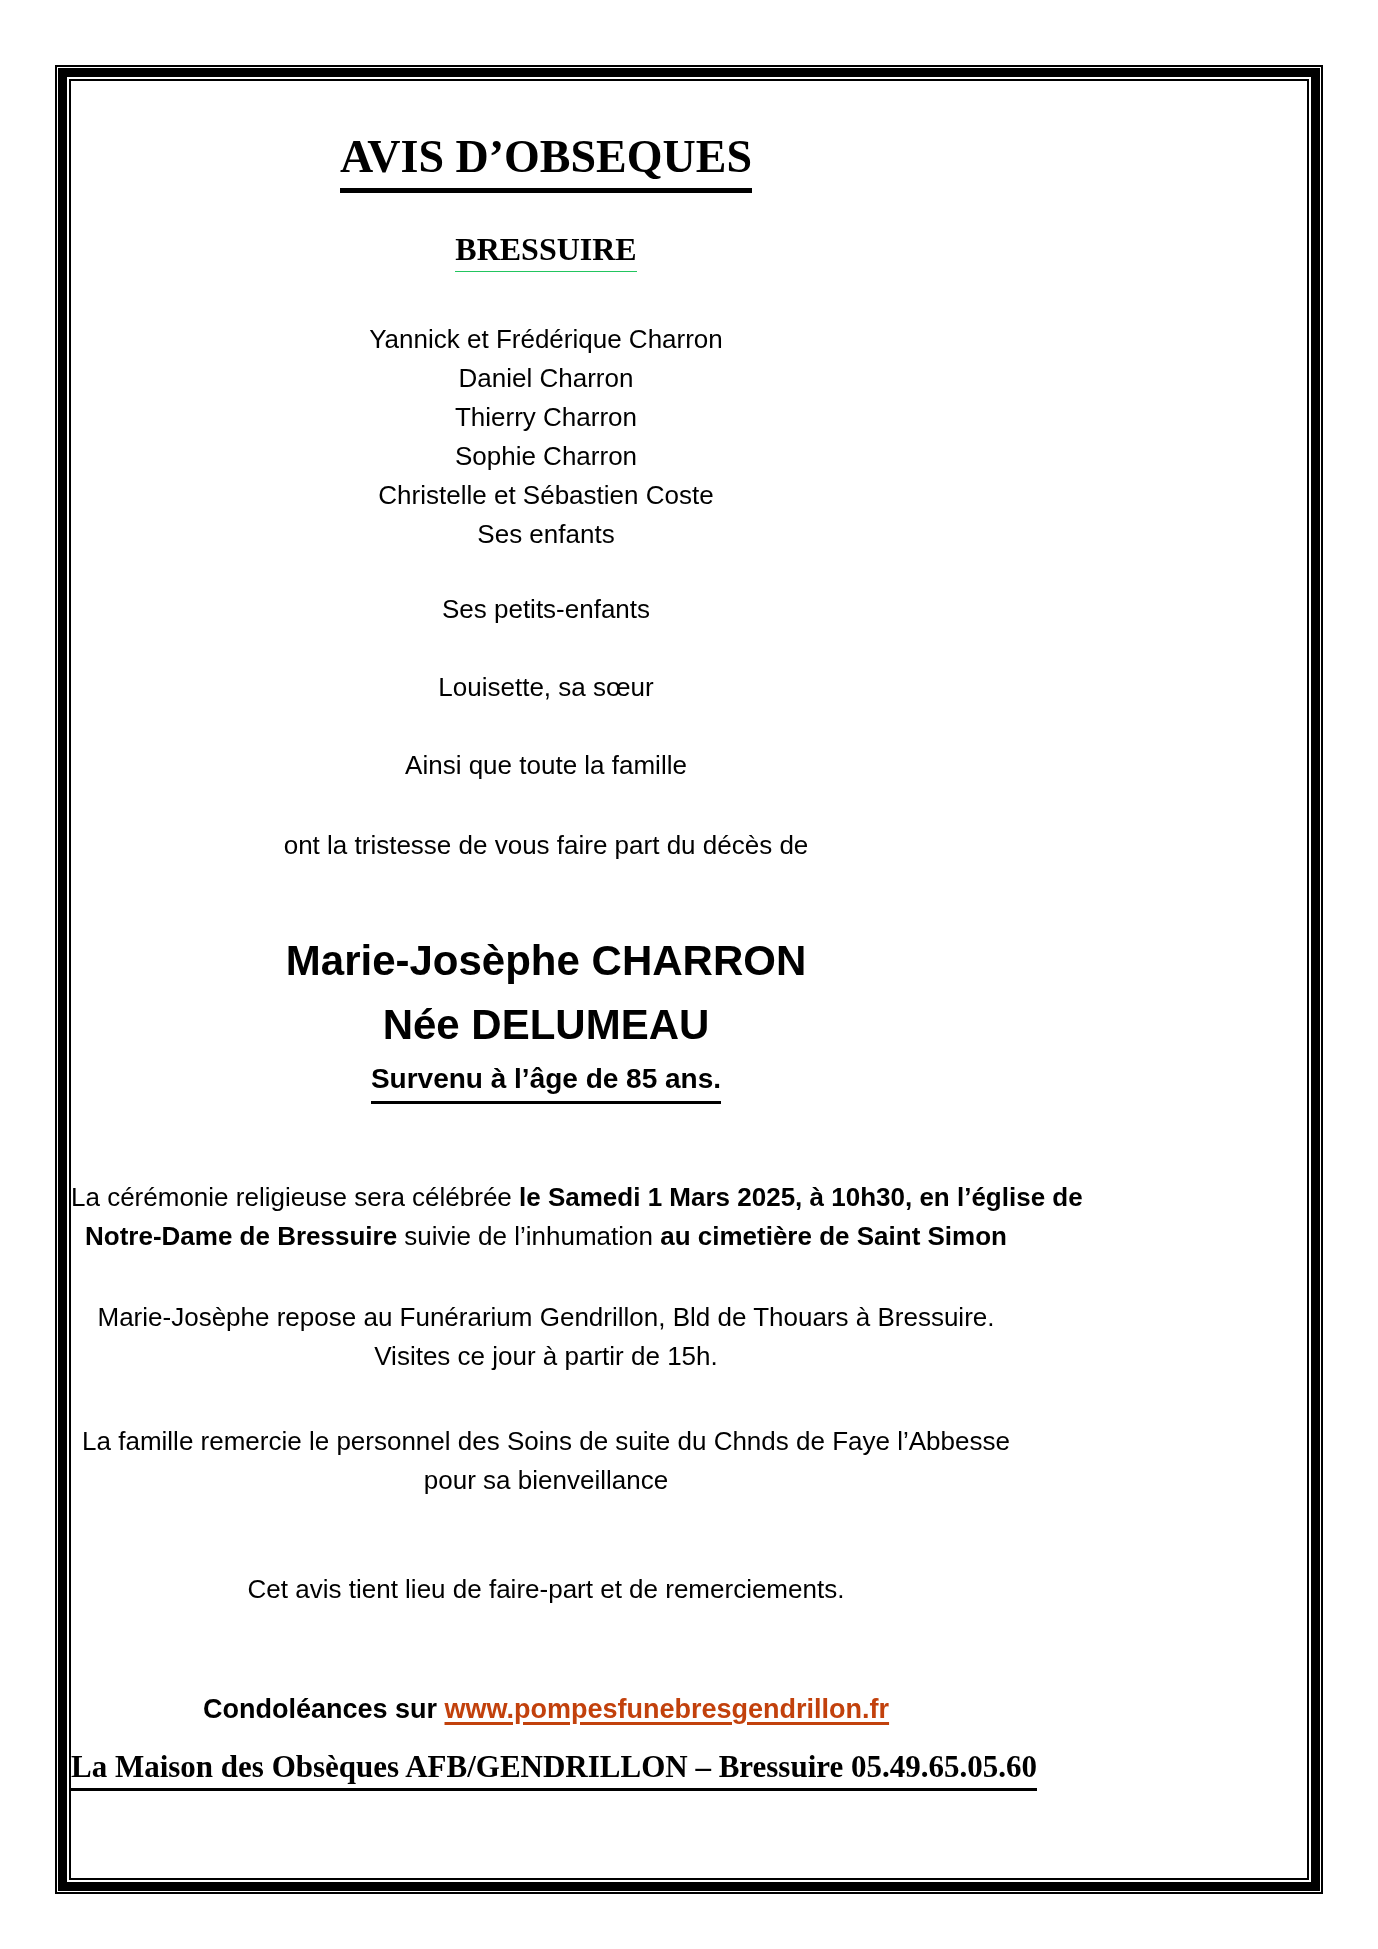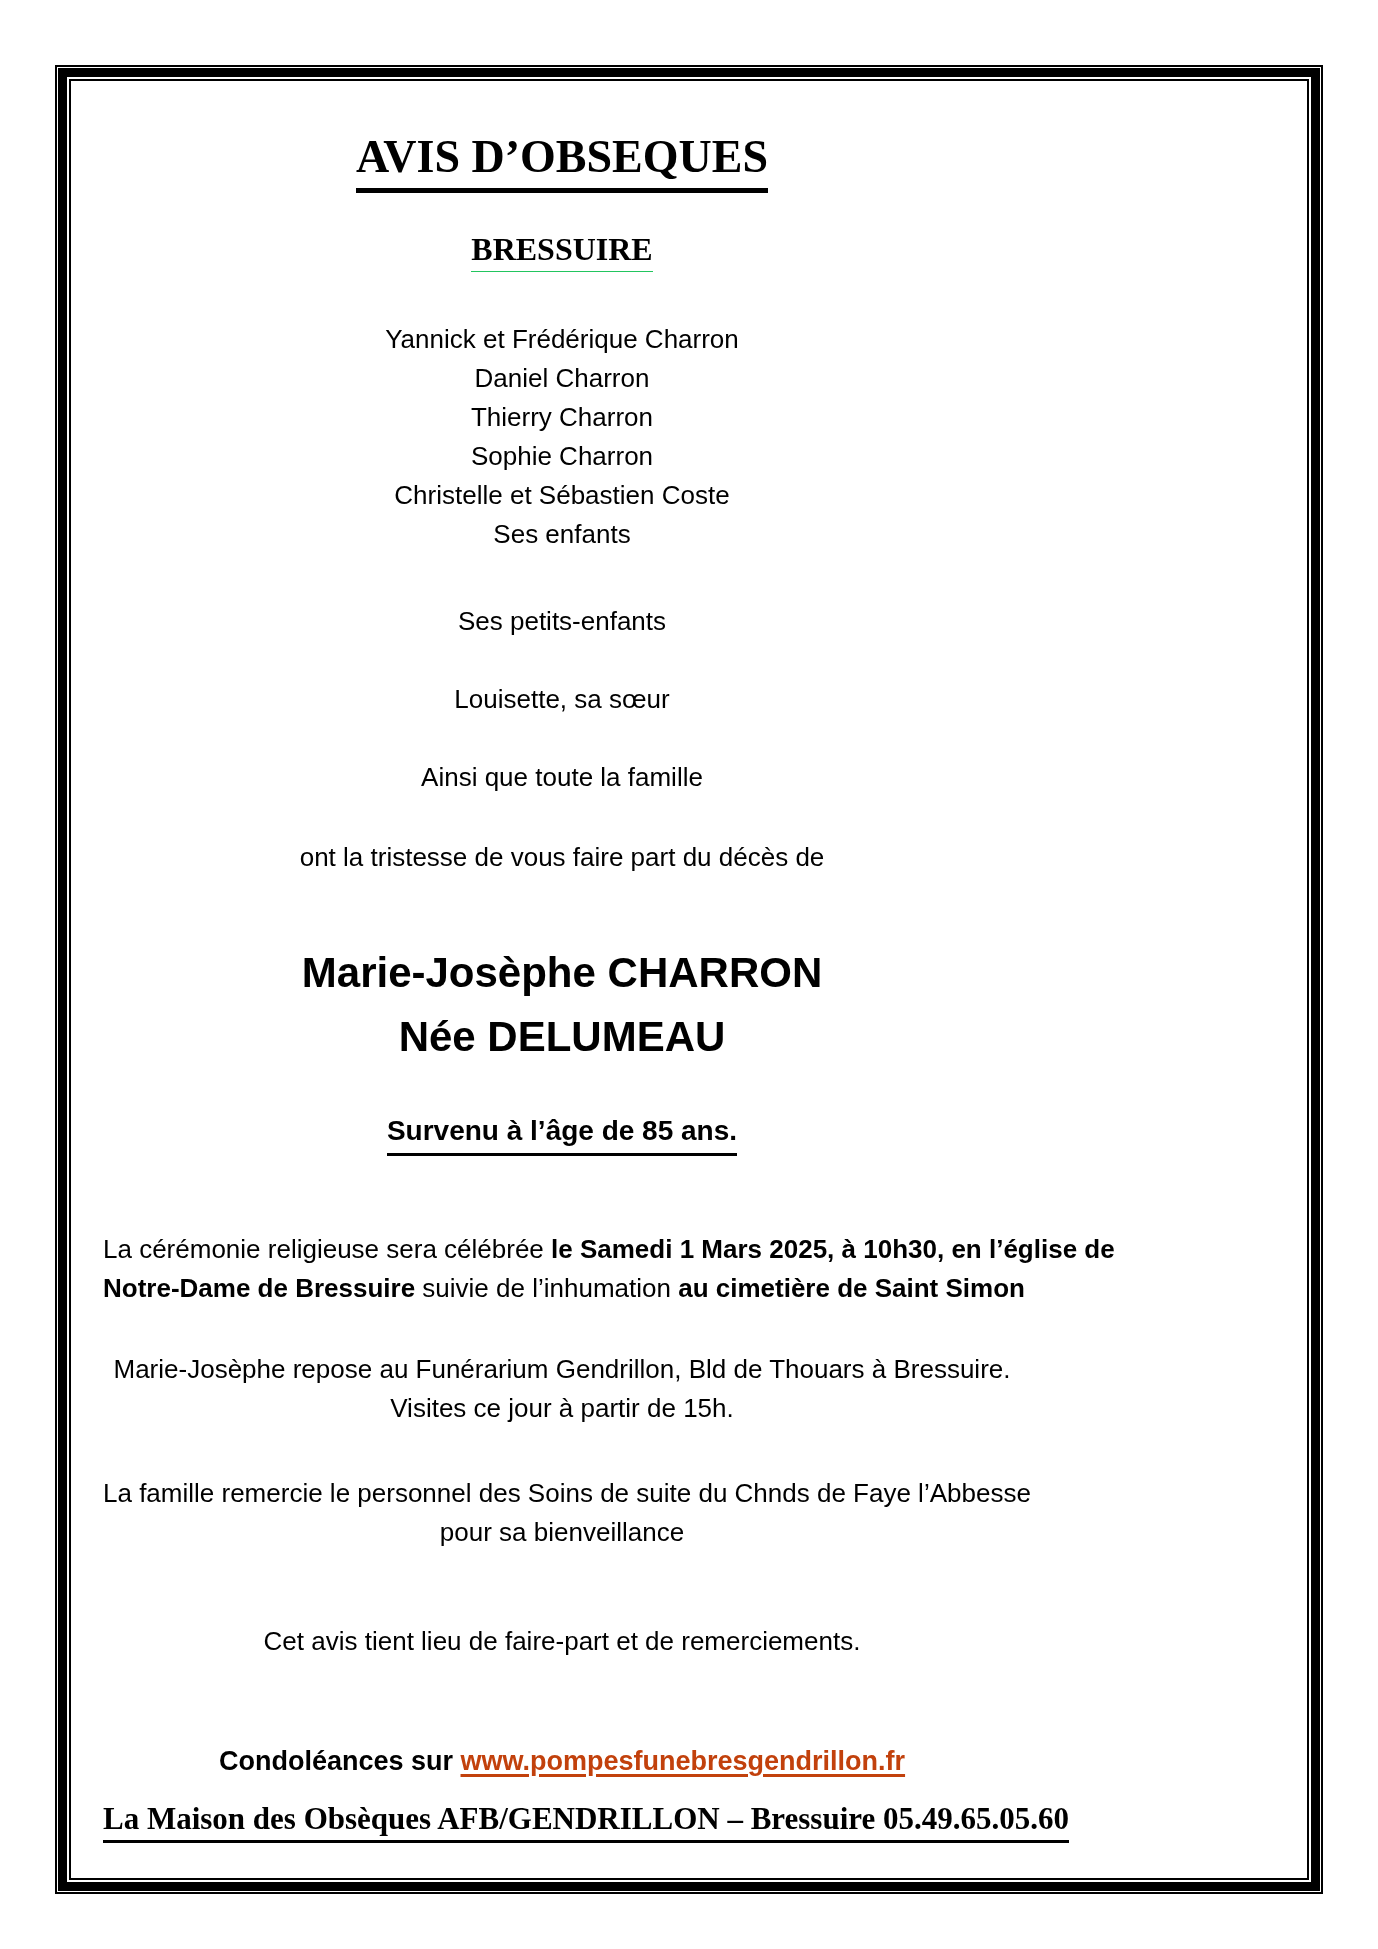--- a/index.html
+++ b/index.html
@@ -37,21 +37,21 @@
     height: 100%;
     border: 2px solid #000;
     box-sizing: border-box;
     overflow: hidden;
   }
   .content {
     width: 950px;            
     padding-top: 48px;
     text-align: center;
   }
-  .line { white-space: nowrap; padding-left: 32px; }
+  .line { white-space: nowrap; }
 
   .doc-title {
     font-family: "Liberation Serif", serif;
     font-weight: bold;
     font-size: 46px;
     line-height: 1.2;
   }
   .doc-title .u {
     display: inline-block;
     border-bottom: 5px solid #000;
@@ -66,41 +66,40 @@
   .city-title .u {
     display: inline-block;
     border-bottom: 1px solid #22c55e;
     padding-bottom: 3px;
   }
   .body-text {
     font-size: 26px;
     line-height: 39px;
   }
   .names-block { margin-top: 48px; }
-  .gap-line { margin-top: 48px; }
+  .gap-line { margin-top: 36px; }
   .gap-line2 { margin-top: 39px; }
   .gap-line3 { margin-top: 41px; }
 
   .deceased-block {
     margin-top: 64px;
     font-size: 42px;
     font-weight: bold;
     line-height: 64px;
   }
   .age-line {
     margin-top: 2px;
     font-size: 28px;
     font-weight: bold;
     line-height: 40px;
   }
   .age-line .u {
     display: inline-block;
     border-bottom: 3px solid #000;
     padding-bottom: 2px;
-    margin-top: 40px;
   }
   .ceremony-block { margin-top: 74px; }
   .ceremony-block .b { font-weight: bold; }
   .repose-block { margin-top: 42px; }
   .thanks-block { margin-top: 46px; }
   .closing-block { margin-top: 70px; }
   .condolences-block {
     margin-top: 80px;
     font-size: 27px;
     font-weight: bold;

